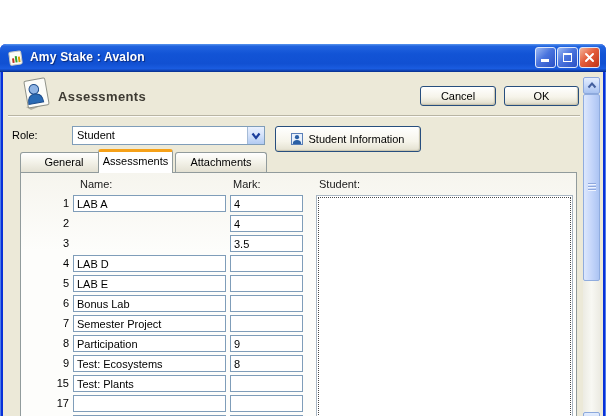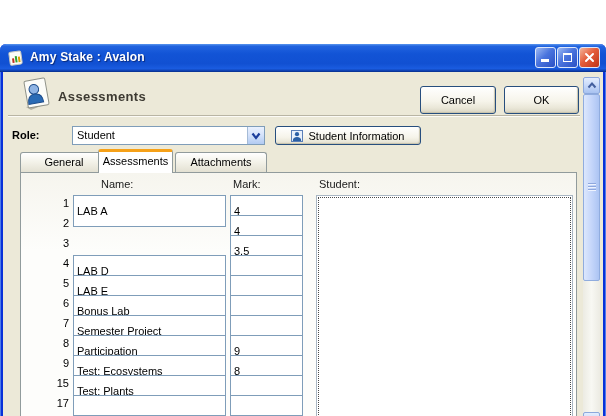--- a/index.html
+++ b/index.html
@@ -20,61 +20,61 @@
   .wbtn.min  { left:535px; background:linear-gradient(135deg,#9DB9F2 0%,#4A74DE 45%,#2A50C4 100%); }
   .wbtn.max  { left:557px; background:linear-gradient(135deg,#9DB9F2 0%,#4A74DE 45%,#2A50C4 100%); }
   .wbtn.close{ left:579px; background:linear-gradient(135deg,#F3B49A 0%,#E45C3A 45%,#BE3418 100%); }
   .glyph-min { position:absolute; left:5px; bottom:5px; width:8px; height:3px; background:#fff; }
 
   
   .content { position:absolute; left:3px; top:28px; width:600px; height:385px; background:#ECE9D8; }
 
   .hdr-icon { position:absolute; left:15px; top:4px; }
   .page-title { position:absolute; left:55px; top:17px; font-size:13px; font-weight:bold; color:#3D3A32; letter-spacing:.4px; }
-  .xp-btn { position:absolute; height:28px; border:1px solid #274E7E; border-radius:3px;
+  .xp-btn { position:absolute; height:20px; border:1px solid #274E7E; border-radius:3px;
             background:linear-gradient(180deg,#FFFFFF 0%,#F6F4EA 55%,#EAE7D8 80%,#D9D5C2 100%);
             box-shadow:inset -1px -1px 1px #C6C2AC; font-family:"Liberation Sans",sans-serif;
             font-size:11px; color:#000; cursor:pointer; }
   .btn-cancel { left:417px; top:14px; width:76px; }
   .btn-ok     { left:501px; top:14px; width:75px; }
   .hdr-sep { position:absolute; left:5px; top:43px; width:572px; height:2px;
              border-top:1px solid #B9B5A4; border-bottom:1px solid #FCFBF6; }
 
   
-  .role-label { position:absolute; left:9px; top:57px; font-weight:bold; }
+  .role-label { position:absolute; left:9px; top:57px; font-weight:normal; }
   .combo { position:absolute; left:69px; top:54px; width:193px; height:19px; background:#fff;
            border:1px solid #7F9DB9; display:flex; cursor:pointer; }
   .combo-value { flex:1; padding:2px 4px; overflow:hidden; white-space:nowrap; }
   .combo-btn { width:17px; border-left:1px solid #A5BBD6;
                background:linear-gradient(180deg,#EAF1FE 0%,#D6E3FB 45%,#B2CBF2 100%);
                display:flex; align-items:center; justify-content:center; }
-  .info-btn { position:absolute; left:272px; top:54px; width:146px; height:19px;
+  .info-btn { position:absolute; left:272px; top:54px; width:146px; height:26px;
               border:1px solid #274E7E; border-radius:3px;
               background:linear-gradient(180deg,#FFFFFF 0%,#F6F4EA 60%,#E3E0CF 100%);
               box-shadow:inset -1px -1px 1px #C6C2AC;
               display:flex; align-items:center; justify-content:center; gap:5px;
               font-size:11px; cursor:pointer; }
 
   
   .tab { position:absolute; top:80px; height:21px; border:1px solid #919B9C; border-bottom:none;
          border-radius:3px 3px 0 0; text-align:center; padding-top:3px; cursor:pointer;
          background:linear-gradient(180deg,#FFFFFF 0%,#F3F2E9 45%,#E2DFD0 100%); z-index:1; }
   .tab-general     { left:17px;  width:88px; }
   .tab-assessments { left:95px;  width:75px; top:77px; height:24px; background:#FFFFFF;
                      border-top:3px solid #F6A118; font-weight:normal; z-index:3; }
   .tab-attachments { left:172px; width:92px; }
 
   
   .panel { position:absolute; left:17px; top:100px; width:557px; height:262px;
            background:linear-gradient(180deg,#F6F5EE 0%,#FDFDFB 30%); border:1px solid #919B9C; z-index:2; }
   .col-hdr { position:absolute; top:5px; color:#1A1A1A; }
-  .hdr-name { left:68px;padding-left:12px; } .hdr-mark { left:212px; } .hdr-comments { left:298px; }
+  .hdr-name { left:47px;padding-left:12px; } .hdr-mark { left:212px; } .hdr-comments { left:298px; }
   .row { position:absolute; left:0; width:100%; height:17px; }
   .row .num { position:absolute; left:18px; width:30px; top:2px; text-align:right; }
-  .fld { position:absolute; height:32px; border:1px solid #7F9DB9; background:#fff;
+  .fld { position:absolute; height:17px; border:1px solid #7F9DB9; background:#fff;
          font-family:"Liberation Sans",sans-serif; font-size:11px; padding:4px 3px; outline:none; }
   .row .name-in { left:52px; width:153px; }
   .row .mark-in { left:209px; width:73px; }
   .comments-box { position:absolute; left:295px; top:22px; width:257px; height:238px;
                   border:1px solid #A9B6C3; background:#fff; padding:1px; }
   .comments-box textarea { width:100%; height:100%; border:1px dotted #4A4A4A; resize:none; outline:none;
                   font-family:"Liberation Sans",sans-serif; font-size:11px; background:#fff; }
 
   
   .scrollbar { position:absolute; left:580px; top:5px; width:17px; height:352px;

